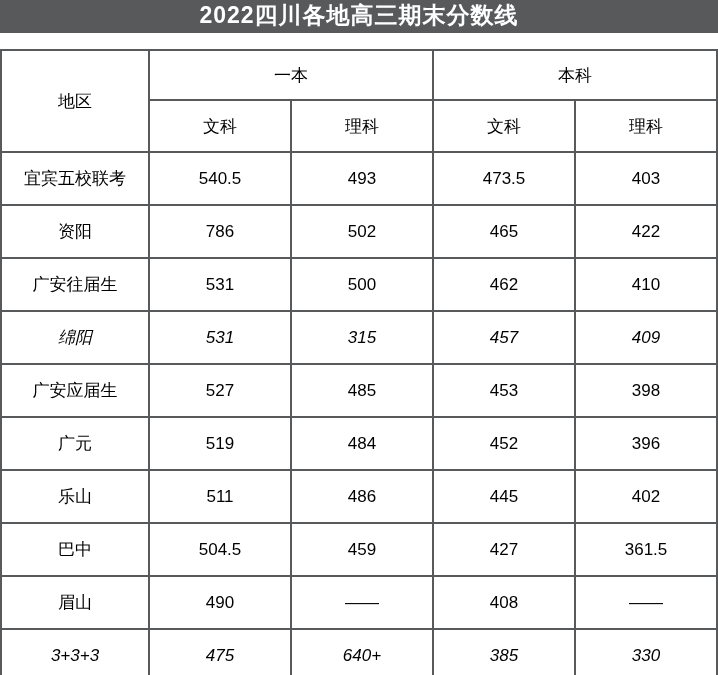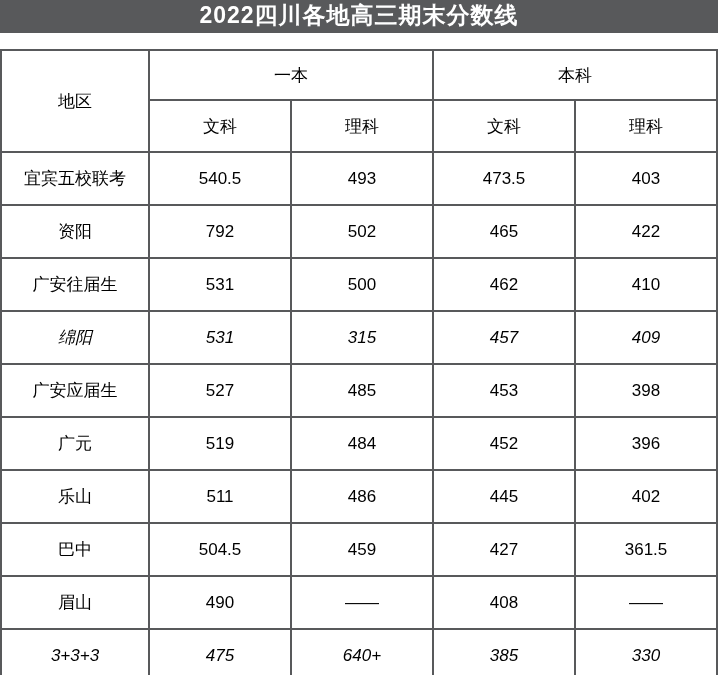--- a/index.html
+++ b/index.html
@@ -113,21 +113,21 @@
     <tbody>
       <tr>
         <td class="row-cell region-name">宜宾五校联考</td>
         <td class="row-cell">540.5</td>
         <td class="row-cell">493</td>
         <td class="row-cell">473.5</td>
         <td class="row-cell">403</td>
       </tr>
       <tr>
         <td class="row-cell region-name">资阳</td>
-        <td class="row-cell">792</td>
+        <td class="row-cell">786</td>
         <td class="row-cell">502</td>
         <td class="row-cell">465</td>
         <td class="row-cell">422</td>
       </tr>
       <tr>
         <td class="row-cell region-name">广安往届生</td>
         <td class="row-cell">531</td>
         <td class="row-cell">500</td>
         <td class="row-cell">462</td>
         <td class="row-cell">410</td>

